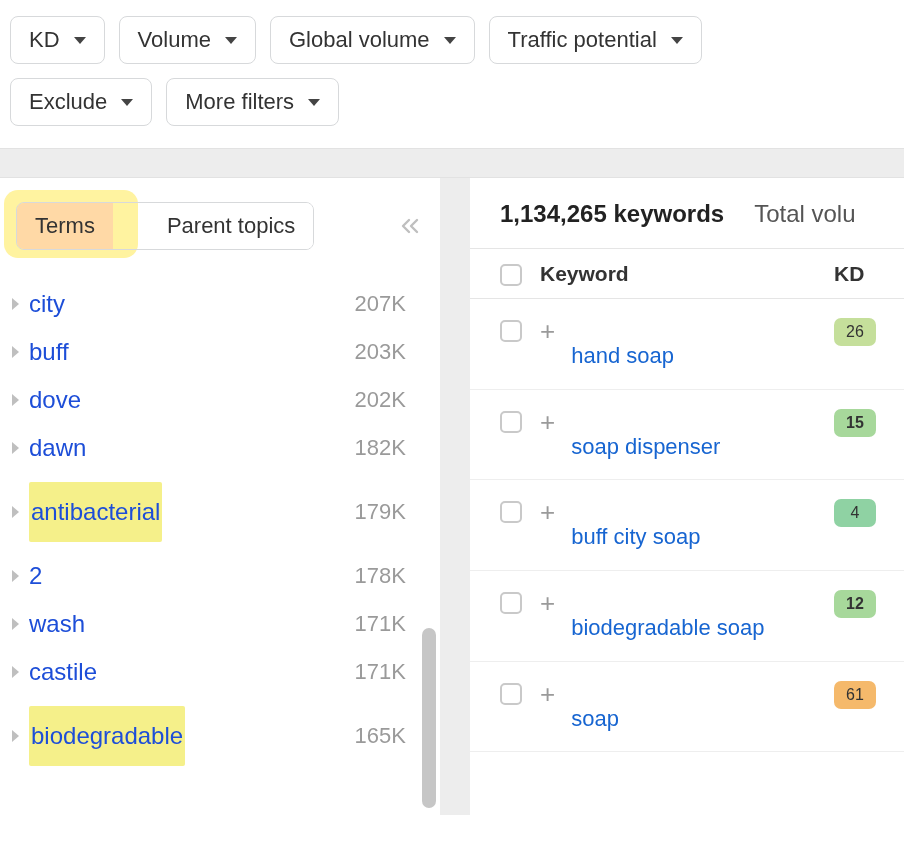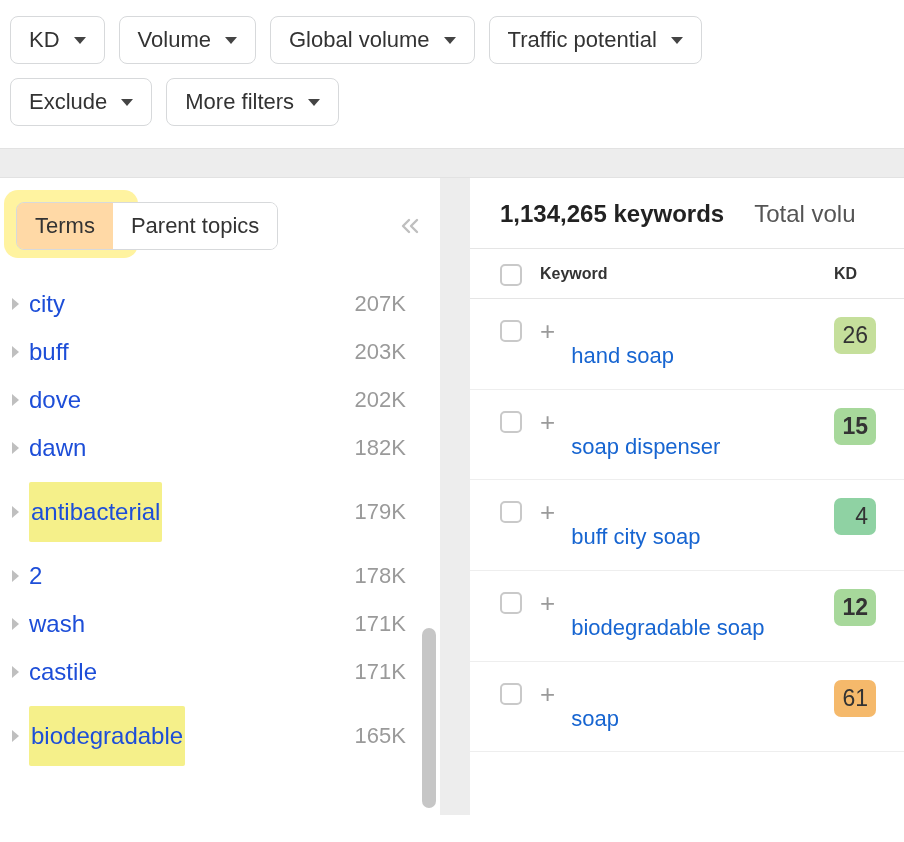--- a/index.html
+++ b/index.html
@@ -87,20 +87,21 @@
     border-radius:14px;
     z-index:0;
   }
   .seg {
     position:relative;
     display:flex;
     border:1px solid #d7d9db;
     border-radius:8px;
     overflow:hidden;
     z-index:1;
+    gap:36px;
   }
   .seg button {
     border:none;
     background:#fff;
     padding:10px 18px;
     font-size:22px;
     color:#333;
     cursor:pointer;
   }
   .seg button.active {
@@ -167,21 +168,21 @@
   }
   .kw-summary b { color:#222; font-weight:700; }
 
   .thead {
     display:flex;
     align-items:center;
     padding: 12px 0 12px 30px;
     border-top:1px solid #e5e5e5;
     border-bottom:1px solid #e5e5e5;
     font-weight:700;
-    font-size:16px;
+    font-size:21px;
     color:#333;
   }
   .col-cb { width:40px; }
   .col-kw { flex:1; }
   .col-kd { width:70px; text-align:left; }
 
   .trow {
     display:flex;
     align-items:flex-start;
     padding: 18px 0 18px 30px;
@@ -208,22 +209,22 @@
     cursor:pointer;
     flex:none;
     margin-top:1px;
   }
   .kw-link { color:#1765d1; cursor:pointer; max-width:210px; line-height:1.35;margin-top:24px; }
   .kd-badge {
     display:inline-block;
     min-width:42px;
     padding:5px 8px;
     border-radius:7px;
-    text-align:right;
-    font-size:23px;
+    text-align:center;
+    font-size:16px;
     color:#333;
   }
   .kd-green-dark  { background:#8fd2a3; }
   .kd-green       { background:#a7d89b;font-weight:bold; }
   .kd-green-lite  { background:#c5df9b; }
   .kd-orange      { background:#f5b96b; }
 </style>
 </head>
 <body>
 

